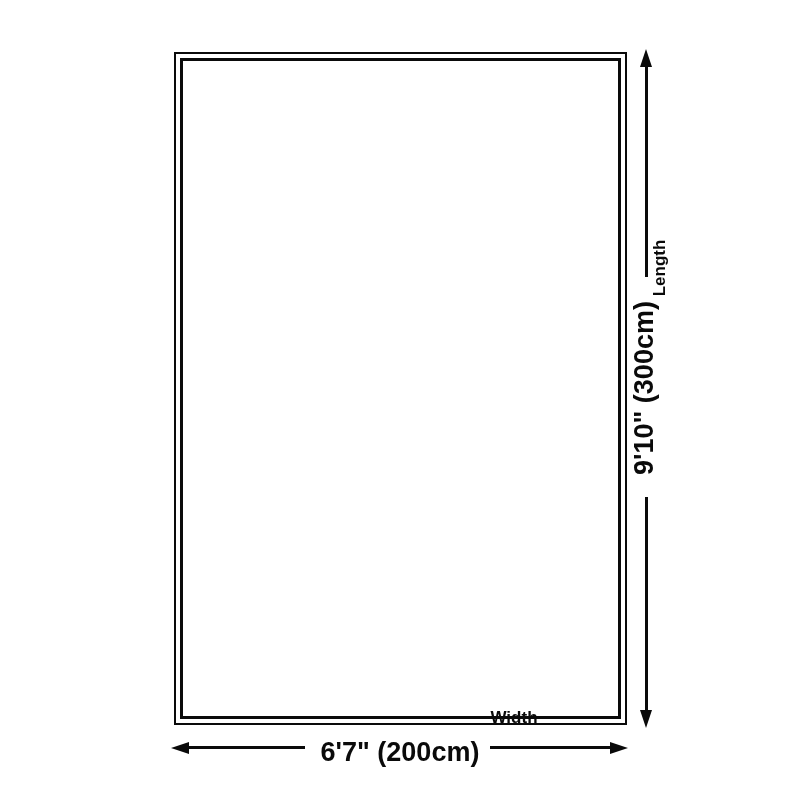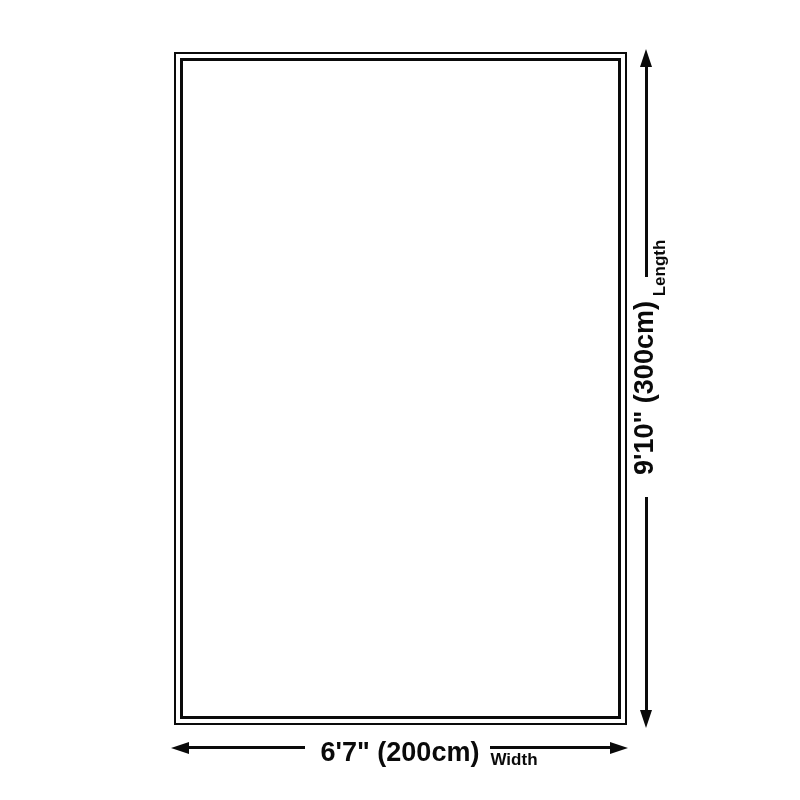--- a/index.html
+++ b/index.html
@@ -60,15 +60,15 @@
   <div class="dim-label rot" style="left:660px; top:268px;">Length</div>
   <div class="dim-value rot" style="left:644px; top:388px;">9'10" (300cm)</div>
   <div class="seg" style="left:645px; top:497px; width:3px; height:215px;"></div>
   <div class="tri down" style="left:640px; top:710px;"></div>
 
   <div class="tri left" style="left:171px; top:742px;"></div>
   <div class="seg" style="left:187px; top:746px; width:118px; height:3px;"></div>
   <div class="dim-value" style="left:400px; top:752px;">6'7" (200cm)</div>
   <div class="seg" style="left:490px; top:746px; width:127px; height:3px;"></div>
   <div class="tri right" style="left:610px; top:742px;"></div>
-  <div class="dim-label" style="left:514px; top:760px;">Width</div>
+  <div class="dim-label" style="left:514px; top:718px;">Width</div>
 
 </div>
 
 </body></html>

